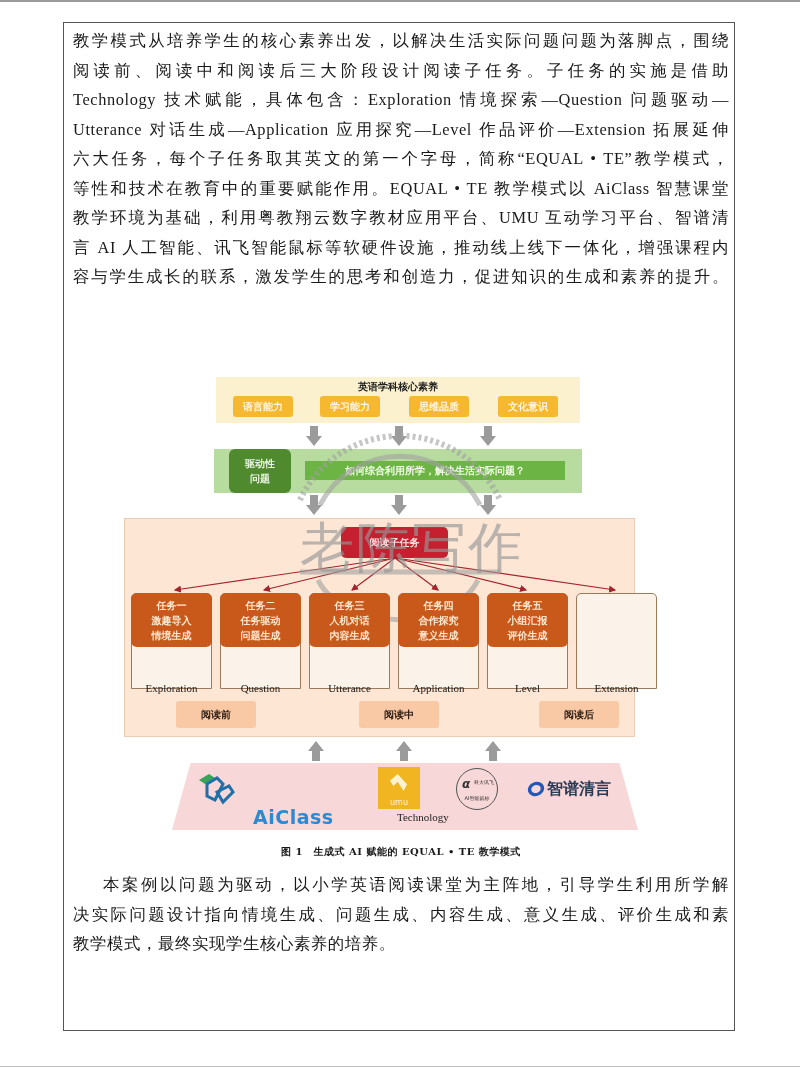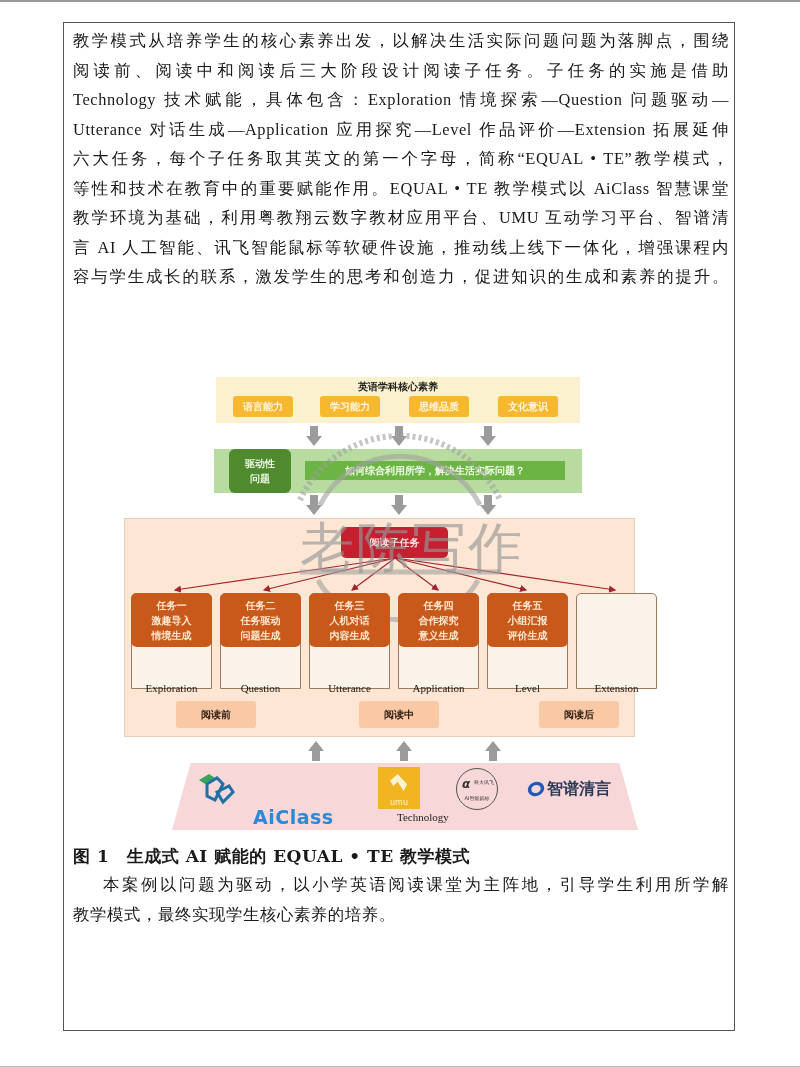--- a/index.html
+++ b/index.html
@@ -131,22 +131,22 @@
     }
     .logo-zhipu .ring {
       display: inline-block; width: 14px; height: 14px; border: 3px solid #2458b8; border-radius: 50%;
       box-sizing: border-box; vertical-align: -2px; margin-right: 4px; transform: rotate(-20deg) scaleX(1.2);
     }
     .watermark {
       position: absolute; left: 300px; top: 512px; font-family: "DejaVu Sans", sans-serif; font-size: 54px;
       color: rgba(150,150,150,0.65); letter-spacing: 2px; white-space: nowrap;
     }
     .caption {
-      position: absolute; left: 73px; top: 845px; width: 656px; 
-      font-family: "DejaVu Serif", serif; font-weight: bold; font-size: 17px; letter-spacing: 0.5px;
+      position: absolute; left: 73px; top: 845px; width: 656px; text-align: center;
+      font-family: "DejaVu Serif", serif; font-weight: bold; font-size: 10px; letter-spacing: 0.5px;
     }
   </style>
 </head>
 <body>
 
 <div class="top-line"></div>
 <div class="frame"></div>
 
 <div class="para p1">
   <span class="line">教学模式从培养学生的核心素养出发，以解决生活实际问题问题为落脚点，围绕</span>
@@ -284,16 +284,17 @@
     <span class="ring"></span><span>智谱清言</span>
   </div>
 
   <div class="watermark">老陈写作</div>
 </div>
 
 <div class="caption">图 1　生成式 AI 赋能的 EQUAL • TE 教学模式</div>
 
 <div class="para p2">
   <span class="line indent">本案例以问题为驱动，以小学英语阅读课堂为主阵地，引导学生利用所学解</span>
+  <span class="line">决实际问题设计指向情境生成、问题生成、内容生成、意义生成、评价生成和素</span>
   <span class="line last">教学模式，最终实现学生核心素养的培养。</span>
 </div>
 
 <div class="bottom-line"></div>
 
 </body></html>

